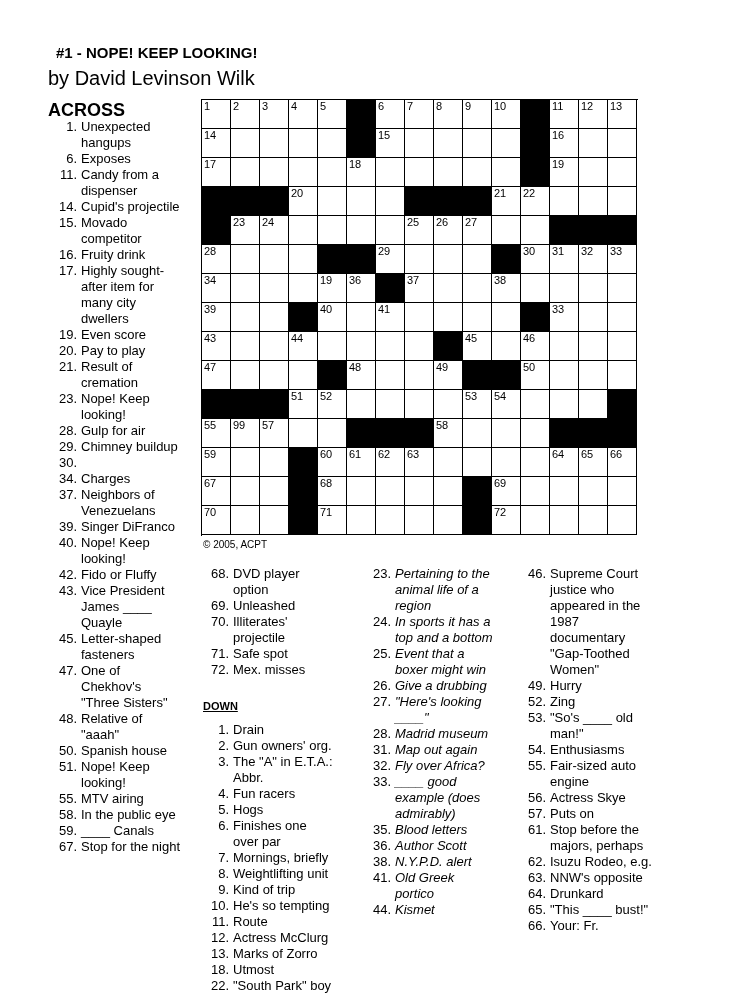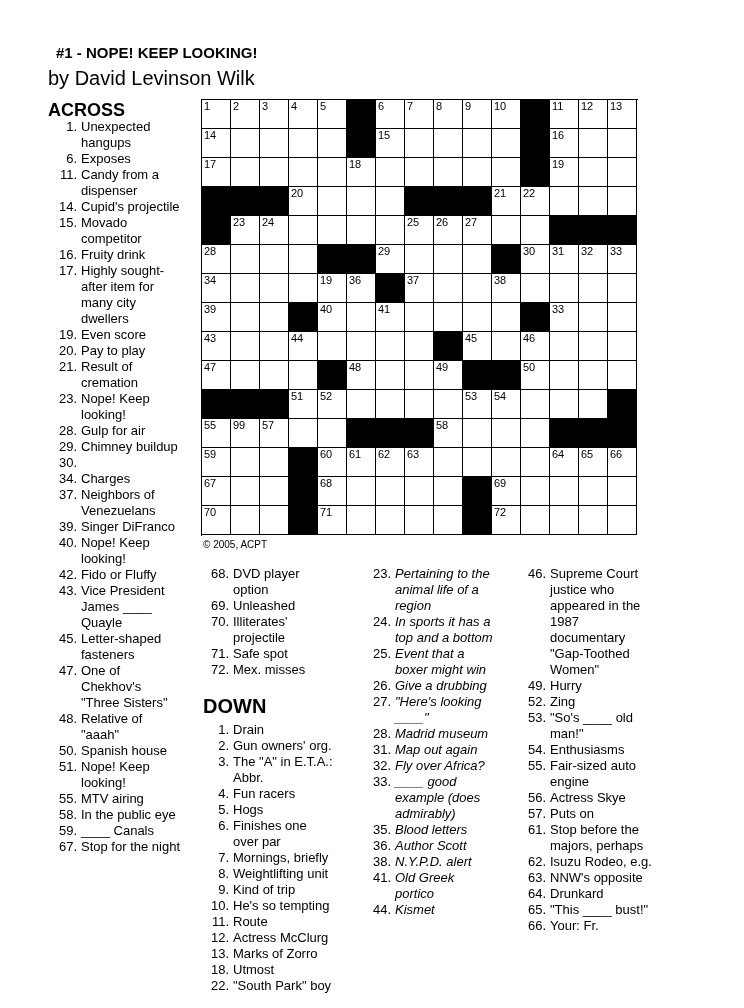--- a/index.html
+++ b/index.html
@@ -26,22 +26,22 @@
   .clue { display: flex; align-items: flex-start; }
   .cnum { flex: 0 0 auto; text-align: right; margin-right: 4px; white-space: nowrap; }
   #col1 .cnum { width: 29px; }
   #col2 .cnum, #col3 .cnum, #col4 .cnum { width: 26px; }
   .ctext { flex: 0 0 auto; }
   #col1 .ctext { width: 100px; }
   #col2 .ctext { width: 102px; }
   #col3 .ctext { width: 101px; font-style: italic; }
   #col4 .ctext { width: 104px; }
   #down-heading {
-    font-size: 20px; font-weight: bold;
-    margin: 20px 0 8px 0; line-height: 16px;
+    font-size: 11px; font-weight: bold;
+    margin: 20px 0 8px 0; line-height: 16px; text-decoration: underline;
   }
 
   
   #grid {
     left: 201px; top: 99px;
     width: 436px; height: 436px;
     border-top: 1px solid #000;
     border-left: 1px solid #000;
     display: grid;
     grid-template-columns: repeat(15, 29px);

